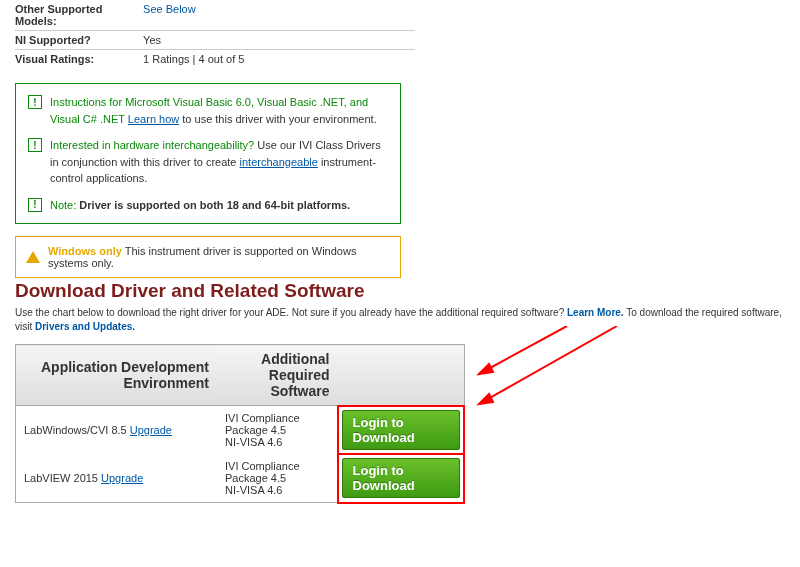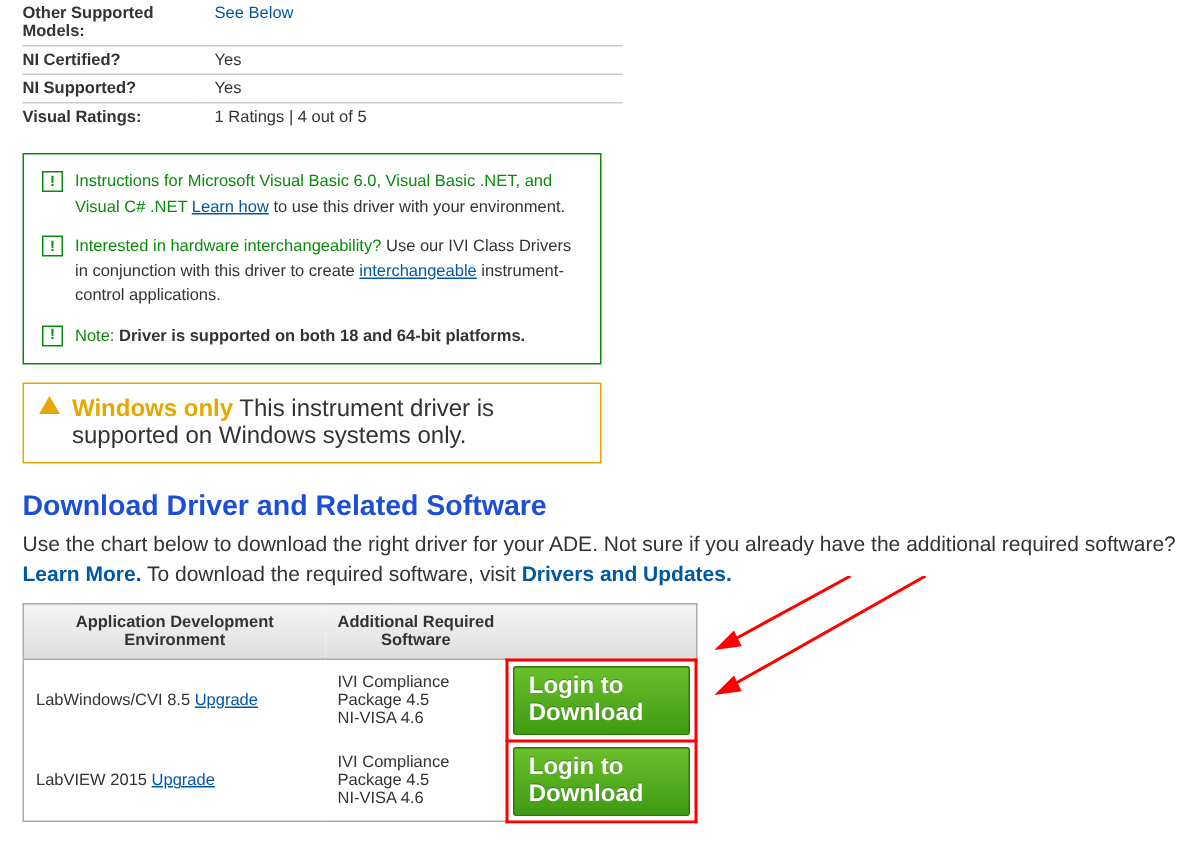--- a/index.html
+++ b/index.html
@@ -8,45 +8,41 @@
 table.info td.lbl{font-weight:bold;width:120px;border-bottom:1px solid #ccc}
 table.info td.val{width:280px;border-bottom:1px solid #ccc;padding-left:10px}
 a{color:#0058a5;text-decoration:none}
 a.link{text-decoration:underline}
 .notice-box{border:1px solid #0a8a0a;margin-top:15px;padding:10px 12px;width:360px;font-size:11px;line-height:1.5}
 .notice-box .row{display:flex;align-items:flex-start;margin-bottom:10px}
 .notice-box .row:last-child{margin-bottom:0}
 .notice-box .icon{width:12px;height:12px;border:1.5px solid #0a8a0a;display:flex;align-items:center;justify-content:center;color:#0a8a0a;font-weight:bold;font-size:10px;margin-right:8px;flex-shrink:0;margin-top:1px}
 .notice-box .txt{flex:1}
 .green-b{color:#0a8a0a;font-weight:normal}
-.warn-box{border:1px solid #e6a800;margin-top:12px;padding:8px 10px;width:364px;font-size:16px;display:flex;}
+.warn-box{border:1px solid #e6a800;margin-top:12px;padding:8px 10px;width:364px;font-size:11px;display:flex;align-items:center}
 .warn-box .wicon{width:0;height:0;border-left:7px solid transparent;border-right:7px solid transparent;border-bottom:12px solid #e6a800;margin-right:8px;position:relative}
 .orange-b{color:#e6a800;font-weight:bold}
-h2{font-size:19px;font-weight:bold;margin:18px 0 4px 0;color:#1d4ed8}
-.blurb{font-size:14px;line-height:1.4;margin-bottom:10px}
+h2{font-size:19px;font-weight:bold;margin:2px 0 4px 0;color:#7f1d1d}
+.blurb{font-size:10px;line-height:1.4;margin-bottom:10px}
 .dl-outer{position:relative;width:560px}
 table.dl{border:1px solid #aaa;border-collapse:collapse;width:450px;background:#fff}
-table.dl th{background:linear-gradient(#f5f5f5,#ddd);text-align:center;font-size:11px;font-weight:bold;padding:6px 8px;border-bottom:1px solid #aaa}
+table.dl th{background:linear-gradient(#f5f5f5,#ddd);text-align:right;font-size:14px;font-weight:bold;padding:6px 8px;border-bottom:1px solid #aaa}
 table.dl td{padding:6px 8px;font-size:11px;vertical-align:middle}
-.login-btn{display:inline-block;background:linear-gradient(#6abf2a,#3e9b12);border:1px solid #2d7a0b;color:#fff;font-weight:bold;font-size:16px;padding:4px 10px;border-radius:2px;cursor:pointer;text-shadow:0 -1px 0 rgba(0,0,0,.3)}
+.login-btn{display:inline-block;background:linear-gradient(#6abf2a,#3e9b12);border:1px solid #2d7a0b;color:#fff;font-weight:bold;font-size:13px;padding:4px 10px;border-radius:2px;cursor:pointer;text-shadow:0 -1px 0 rgba(0,0,0,.3)}
 .btn-cell{border:2px solid red;padding:3px!important;width:106px}
 .arrow{position:absolute;stroke:red;fill:red;stroke-width:2}
 </style>
 </head>
 <body>
 
 <table class="info">
 <tbody>
 <tr>
         <td class="lbl">Other Supported Models:</td>
     <td class="val"><a href="#">See Below</a></td>
-      </tr>
-<tr>
-        <td class="lbl">NI Certified?</td>
-    <td class="val">Yes</td>
       </tr>
 <tr>
         <td class="lbl">NI Supported?</td>
     <td class="val">Yes</td>
       </tr>
 <tr>
         <td class="lbl" style="border-bottom:none">Visual Ratings:</td>
     <td class="val" style="border-bottom:none">1 Ratings | 4 out of 5</td>
       </tr>
 </tbody>

